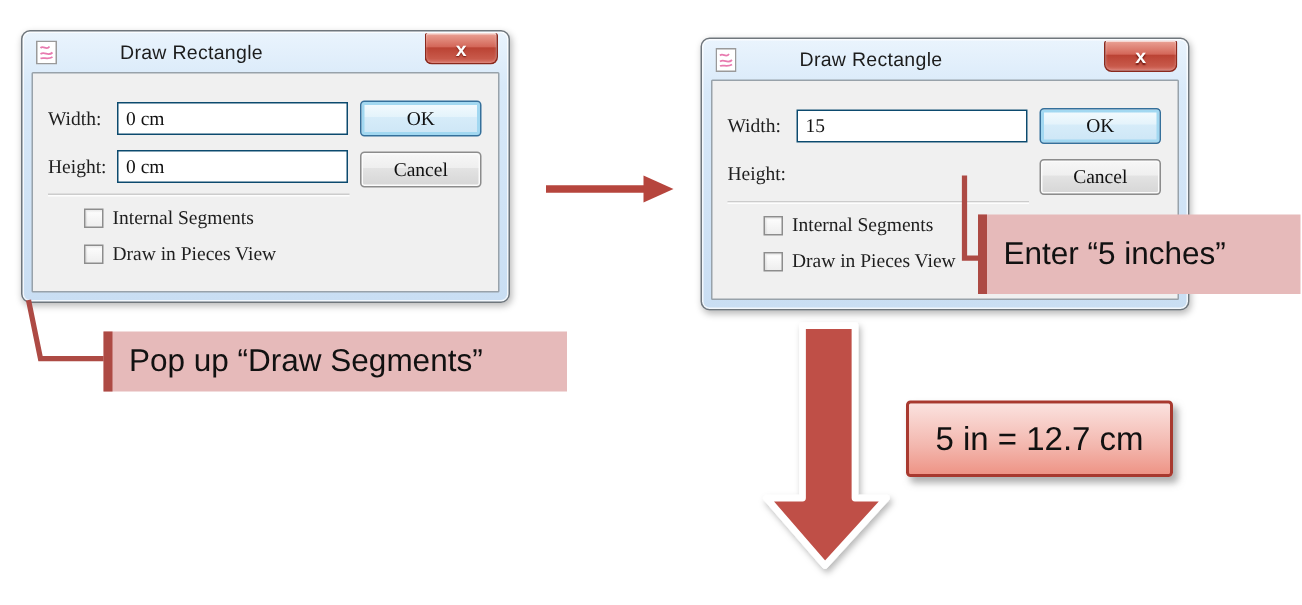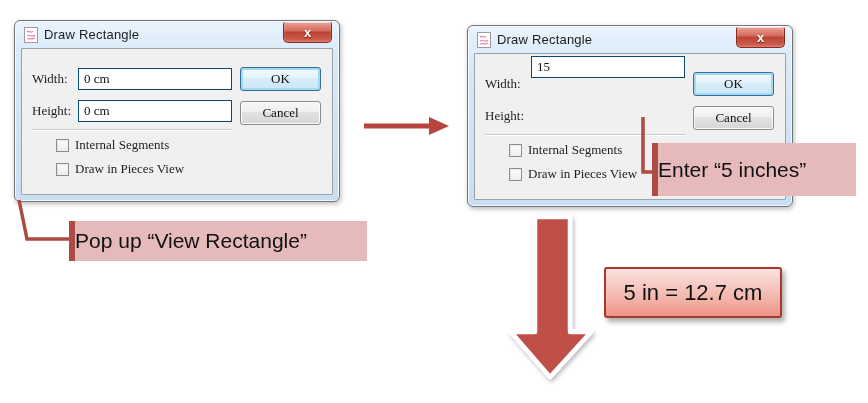--- a/index.html
+++ b/index.html
@@ -11,21 +11,21 @@
   
   .dialog{
     position:absolute;width:324px;height:180px;
     background:linear-gradient(180deg,#eaf4fd 0%,#d8e9f9 20%,#c9def3 100%);
     border:1px solid #6f767c;border-radius:6px;
     box-shadow:inset 0 0 0 1px rgba(255,255,255,.75), 1px 2px 5px rgba(0,0,0,.28);
     z-index:1;
   }
   .titlebar{
     position:absolute;left:0;top:0;right:0;height:27px;
-    display:flex;align-items:center;padding-left:9px;box-sizing:border-box;
+    display:flex;align-items:center;padding-left:9px;box-sizing:border-box;gap:36px;
   }
   .title-text{
     font-size:13px;color:#1c1c1c;margin-left:6px;letter-spacing:.2px;
   }
   .doc-icon{width:14px;height:16px;display:block;}
   .close-btn{
     position:absolute;top:1px;right:7px;width:47px;height:20px;
     background:linear-gradient(180deg,#eba396 0%,#d4685a 45%,#bb4334 50%,#c8594a 85%,#d8756a 100%);
     border:1px solid #8a291d;border-top:none;border-radius:2px 2px 5px 5px;
     box-shadow:inset 0 1px 0 rgba(255,255,255,.55), inset 0 0 2px rgba(255,255,255,.35);
@@ -76,21 +76,21 @@
     box-shadow:inset 1px 1px 1px rgba(0,0,0,.08);
   }
   .cb-label{
     margin-left:6px;font-family:"Liberation Serif",serif;font-size:13px;color:#1e1e1e;
   }
 
   
   .callout{
     position:absolute;display:flex;align-items:center;
     background:#e6baba;border-left:6px solid #ad4a44;
-    font-size:21px;color:#111;z-index:5;
+    font-size:21px;color:#111;z-index:5;padding-left:11px;
   }
   #callout-popup{left:69px;top:221px;width:292px;height:40px;}
   #callout-enter{left:652px;top:143px;width:198px;height:53px;}
   #callout-conv{
     position:absolute;left:604px;top:267px;width:174px;height:47px;
     background:linear-gradient(180deg,#fbe2df 0%,#f3b7ae 60%,#ee9486 100%);
     border:2px solid #a8392f;border-radius:3px;
     box-shadow:3px 4px 5px rgba(110,110,110,.55);
     display:flex;align-items:center;justify-content:center;
     font-size:22px;color:#111;z-index:5;
@@ -140,21 +140,21 @@
       <rect x="0.5" y="0.5" width="13" height="15" fill="#ffffff" stroke="#9a9a9a"></rect>
       <path d="M3 5 C5 3,7 7,9 4 M3 9 C6 7,8 11,11 8 M3 12 C5 11,8 13,11 11" stroke="#e87bb0" fill="none" stroke-width="1.2"></path>
     </svg>
     <span class="title-text">Draw Rectangle</span>
     <div class="close-btn">
       <span class="close-glyph">x</span>
     </div>
   </div>
   <div class="client">
     <span class="fld-label" style="top:20px;">Width:</span>
-    <input class="fld" style="top: 2px;" value="15">
+    <input class="fld" style="top: 19px;" value="15">
     <div class="btn btn-ok" style="top:18px;">
       <span>OK</span>
     </div>
     <span class="fld-label" style="top:52px;">Height:</span>
     <div class="btn btn-cancel" style="top:52px;">
       <span>Cancel</span>
     </div>
     <div class="separator" style="top:80px;"></div>
     <div class="cb-row" style="top:89px;">
       <div class="checkbox"></div>
@@ -180,20 +180,20 @@
 
   <g>
     <line x1="364" y1="126" x2="430" y2="126" stroke="#b6453d" stroke-width="5"></line>
     <polygon points="429,117 449,126 429,135" fill="#b6453d"></polygon>
   </g>
 
   <polygon filter="url(#ds)" points="535,217 570,217 570,332 591,332 550,377 511,332 535,332" fill="#bf4f47" stroke="#ffffff" stroke-width="4.5" stroke-linejoin="round"></polygon>
 </svg>
 
 <div class="callout" id="callout-popup">
-  <span>Pop up “View Rectangle”</span>
+  <span>Pop up “Draw Segments”</span>
 </div>
 <div class="callout" id="callout-enter">
   <span>Enter “5 inches”</span>
 </div>
 <div id="callout-conv">
   <span>5 in = 12.7 cm</span>
 </div>
 
 </body></html>

